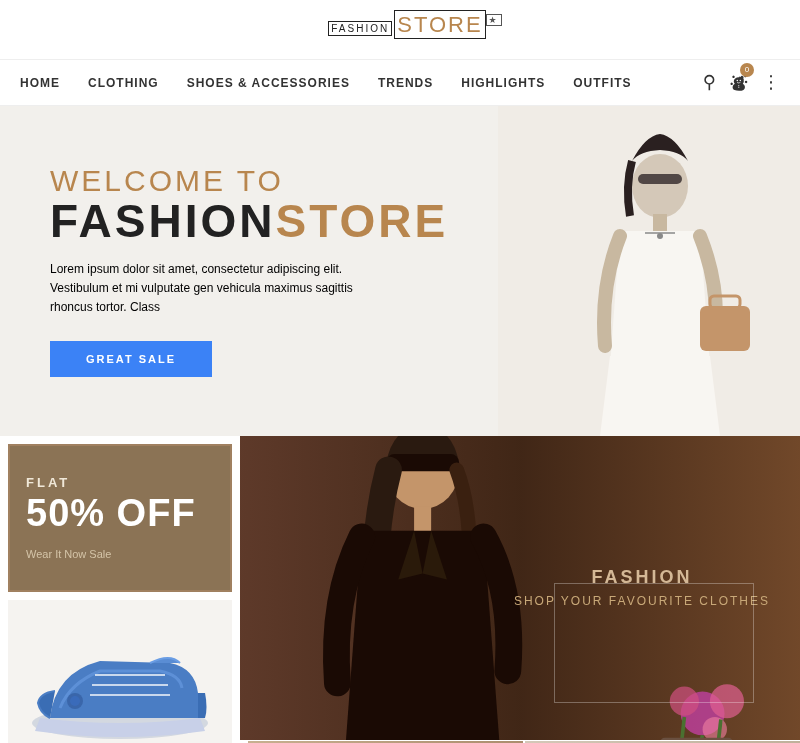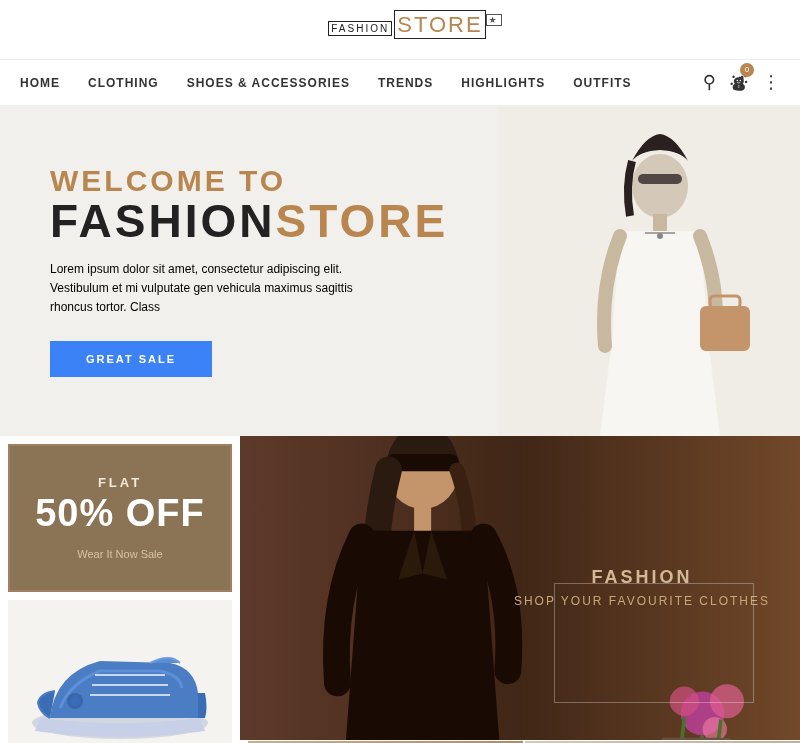--- a/index.html
+++ b/index.html
@@ -84,21 +84,21 @@
       position: relative;
       overflow: hidden;
     }
     .hero-content {
       padding: 0 50px;
       z-index: 2;
       flex: 1;
     }
     .hero-welcome {
       font-size: 30px;
-      font-weight: bold;
+      font-weight: normal;
       color: #b8864e;
       letter-spacing: 3px;
       text-transform: uppercase;
     }
     .hero-brand {
       font-size: 46px;
       font-weight: 900;
       letter-spacing: 3px;
       line-height: 1;
       margin-bottom: 16px;
@@ -146,21 +146,21 @@
       flex-shrink: 0;
       display: flex;
       flex-direction: column;
       gap: 0;
     }
     .promo-sale-box {
       background: #8b7355;
       color: #fff;
       display: flex;
       flex-direction: column;
-      align-items: center;
+      align-items: flex-start;
       justify-content: center;
       height: 148px;
       padding: 16px;
       margin: 8px;
       border: 2px solid #a08060;
       text-align: center;
     }
     .promo-flat {
       font-size: 13px;
       font-weight: bold;

